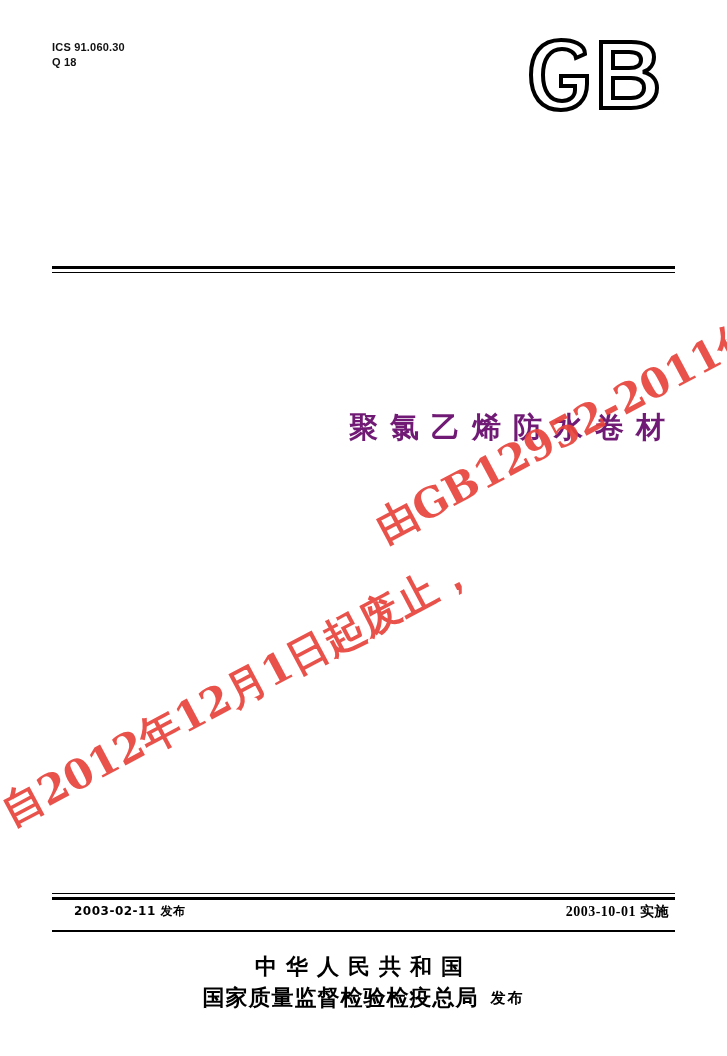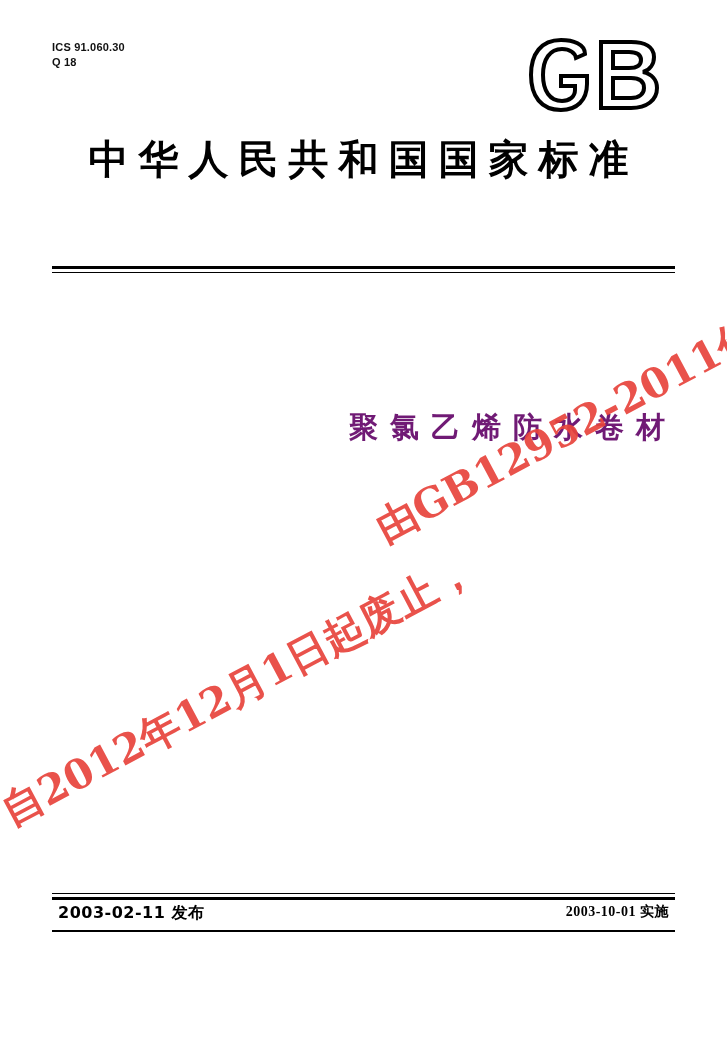--- a/index.html
+++ b/index.html
@@ -113,24 +113,24 @@
     font-family: "Liberation Serif", serif;
     font-size: 16px;
     font-weight: bold;
     color: #000;
     letter-spacing: 0.2px;
   }
 
   
   .date-issue {
     position: absolute;
-    left: 58px;
+    left: 74px;
     top: 903px;
     font-family: "DejaVu Sans", sans-serif;
-    font-size: 16px;
+    font-size: 12px;
     font-weight: bold;
     color: #000;
     letter-spacing: 0.5px;
   }
   .date-implement {
     position: absolute;
     right: 58px;
     top: 903px;
     font-family: Liberation Serif, serif;
     font-size: 14px;
@@ -214,32 +214,37 @@
     <svg viewBox="0 0 150 78" width="150" height="78" xmlns="http://www.w3.org/2000/svg">
       <g fill="none" stroke="#000" stroke-width="4">
 
         <path d="M64 18 C64 8, 52 4, 40 4 C20 4, 10 18, 10 39 C10 60, 20 74, 40 74 C56 74, 66 64, 66 48 L66 40 L40 40 L40 50 L54 50 L54 54 C54 61, 48 65, 41 65 C29 65, 22 55, 22 39 C22 23, 29 13, 41 13 C49 13, 54 17, 55 22 Z"></path>
 
         <path d="M80 6 L80 72 L110 72 C126 72, 136 64, 136 52 C136 44, 131 38, 122 36 C129 34, 133 28, 133 21 C133 11, 124 6, 110 6 Z M92 16 L108 16 C116 16, 120 19, 120 24 C120 29, 116 32, 108 32 L92 32 Z M92 42 L110 42 C118 42, 123 45, 123 52 C123 58, 118 62, 110 62 L92 62 Z"></path>
       </g>
     </svg>
   </div>
 
-  <div class="std-title">中华人民共和国国家标准</div>
 
 
   <div class="rule rule-top-thick"></div>
   <div class="rule rule-top-thin"></div>
 
   <div class="subject-cn">聚氯乙烯防水卷材</div>
 
   <div class="rule rule-bottom-thin"></div>
   <div class="rule rule-bottom-thick"></div>
   <div class="rule rule-footer"></div>
 
   <div class="date-issue">2003-02-11 发布</div>
   <div class="date-implement">2003-10-01 实施</div>
 
+  <div class="issuer">
+    <div class="line1">中华人民共和国</div>
+    <div class="line2wrap">
+      <span class="line2">国家质量监督检验检疫总局</span><span class="publish">发布</span>
+    </div>
+  </div>
 
   <div class="stamp stamp-1">自2012年12月1日起废止，</div>
   <div class="stamp stamp-2">由GB12952-2011代替</div>
 
 </div>
 
 </body></html>

